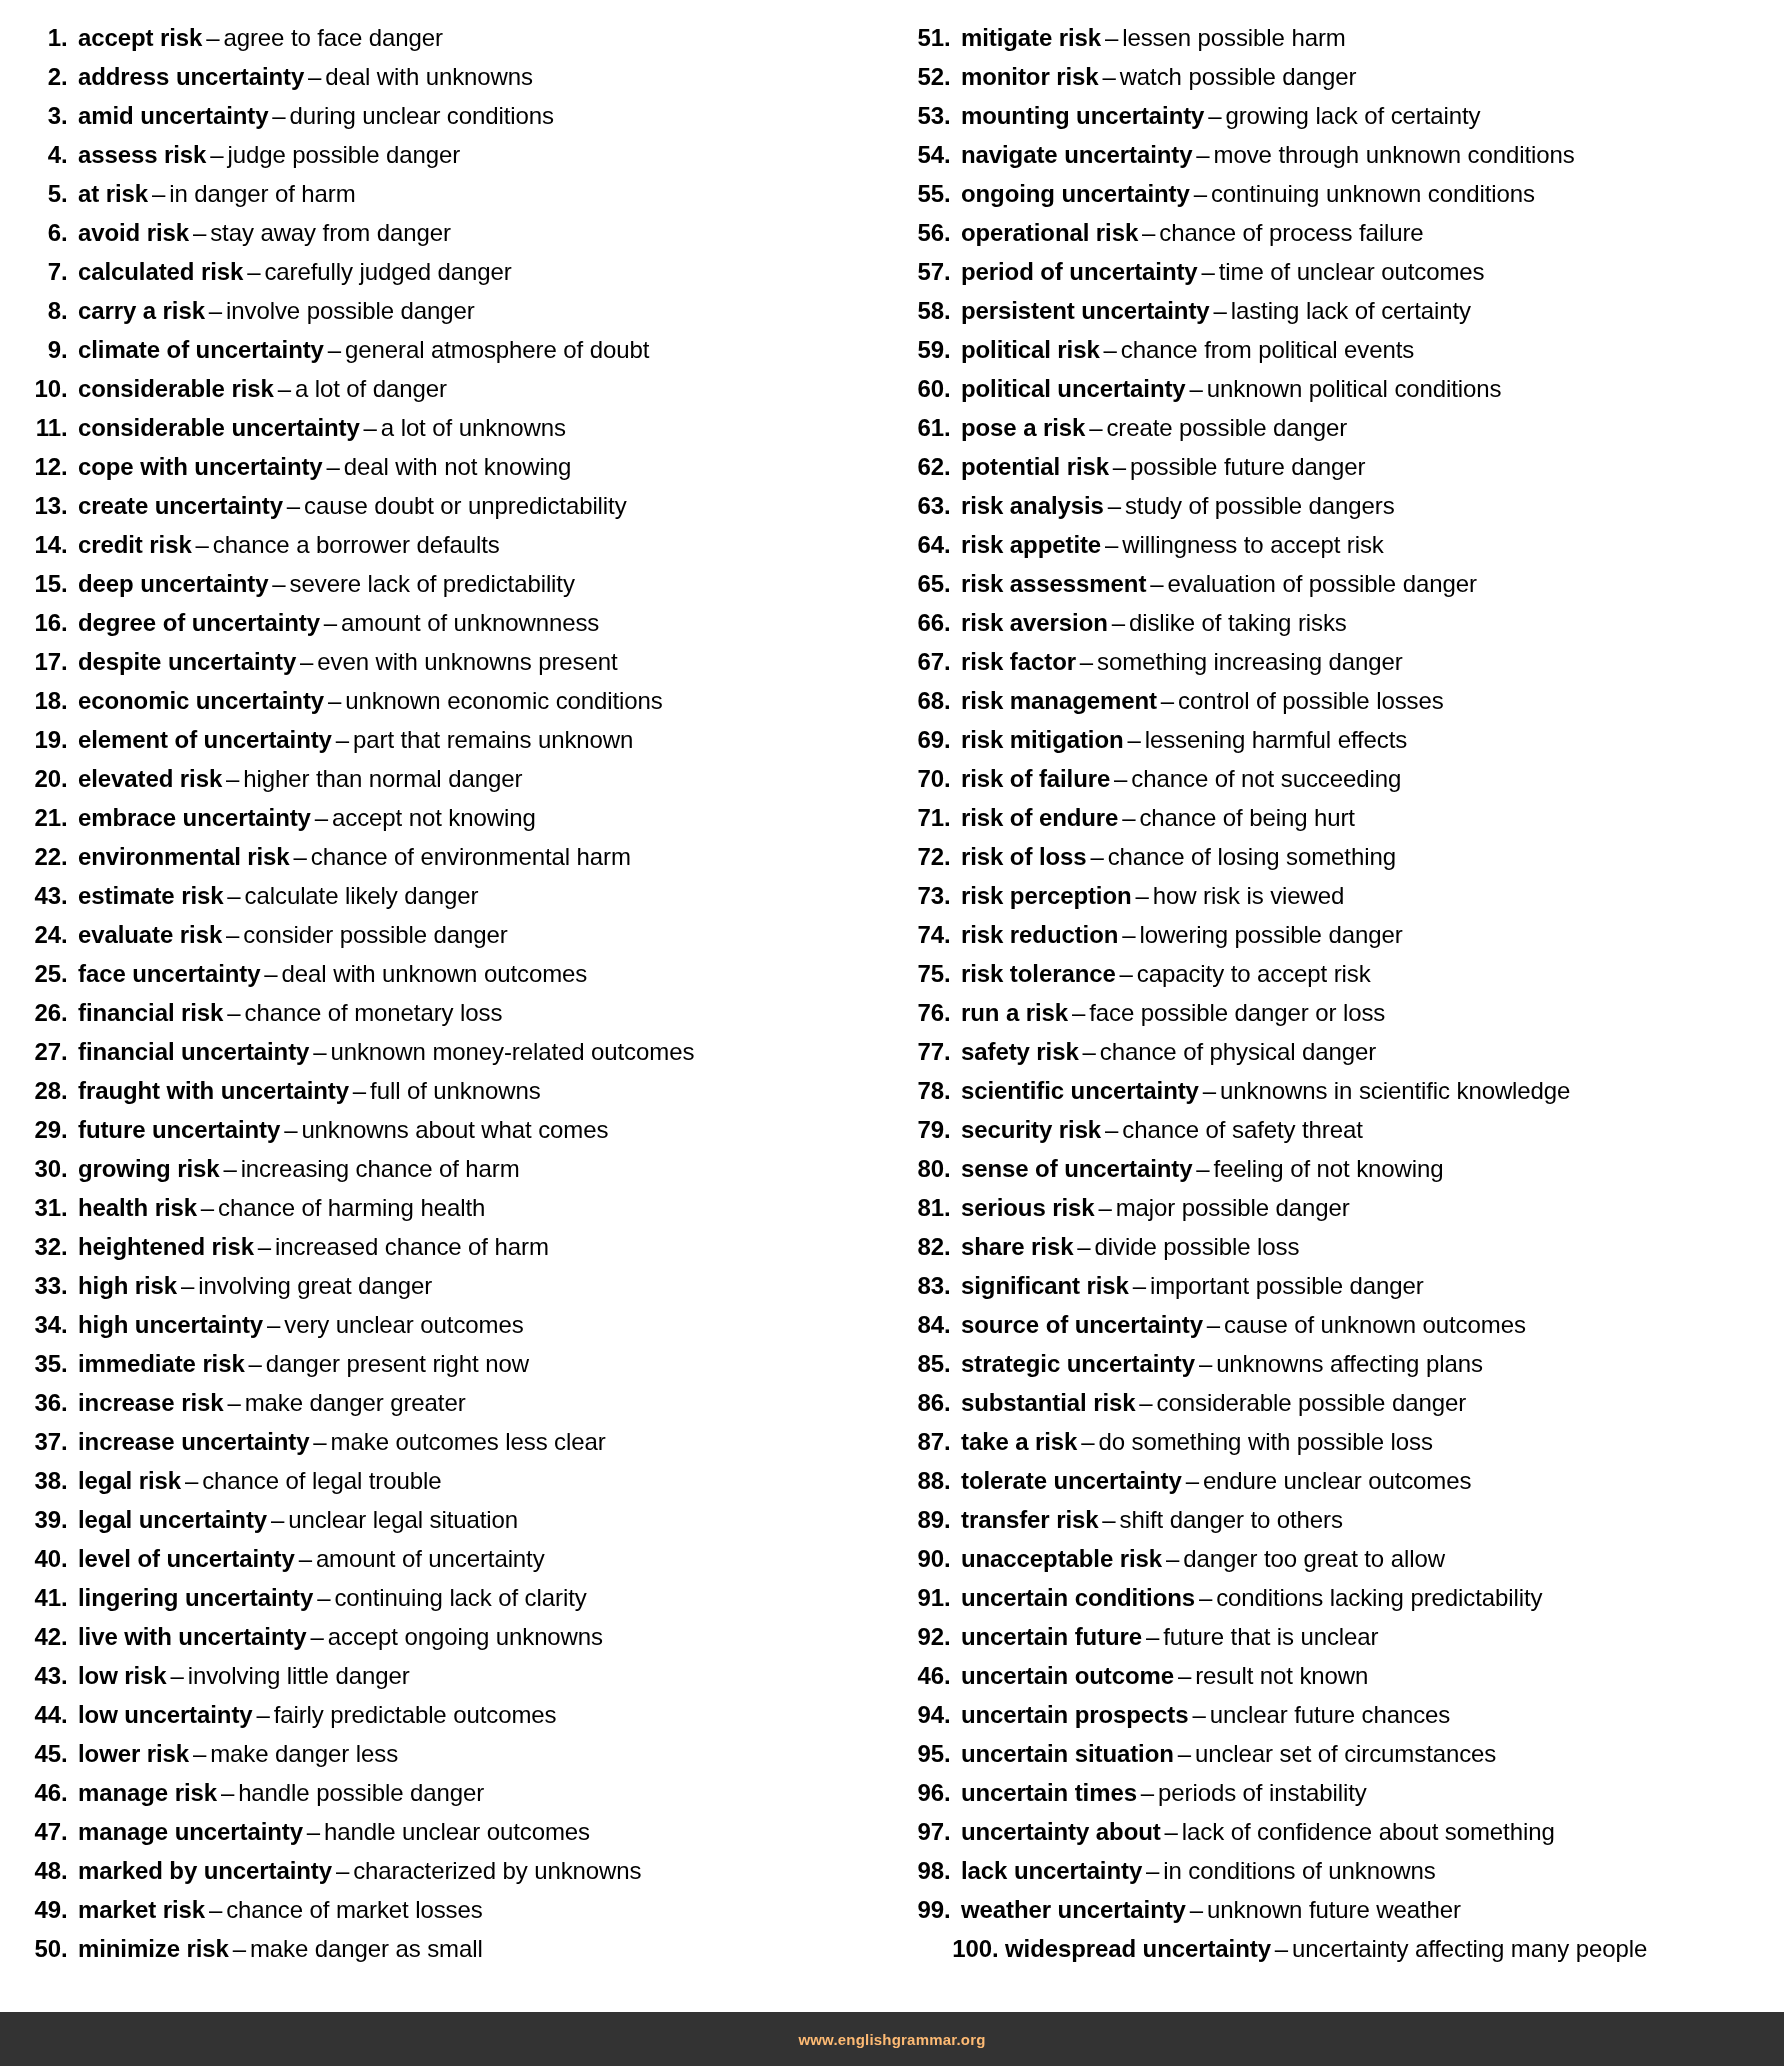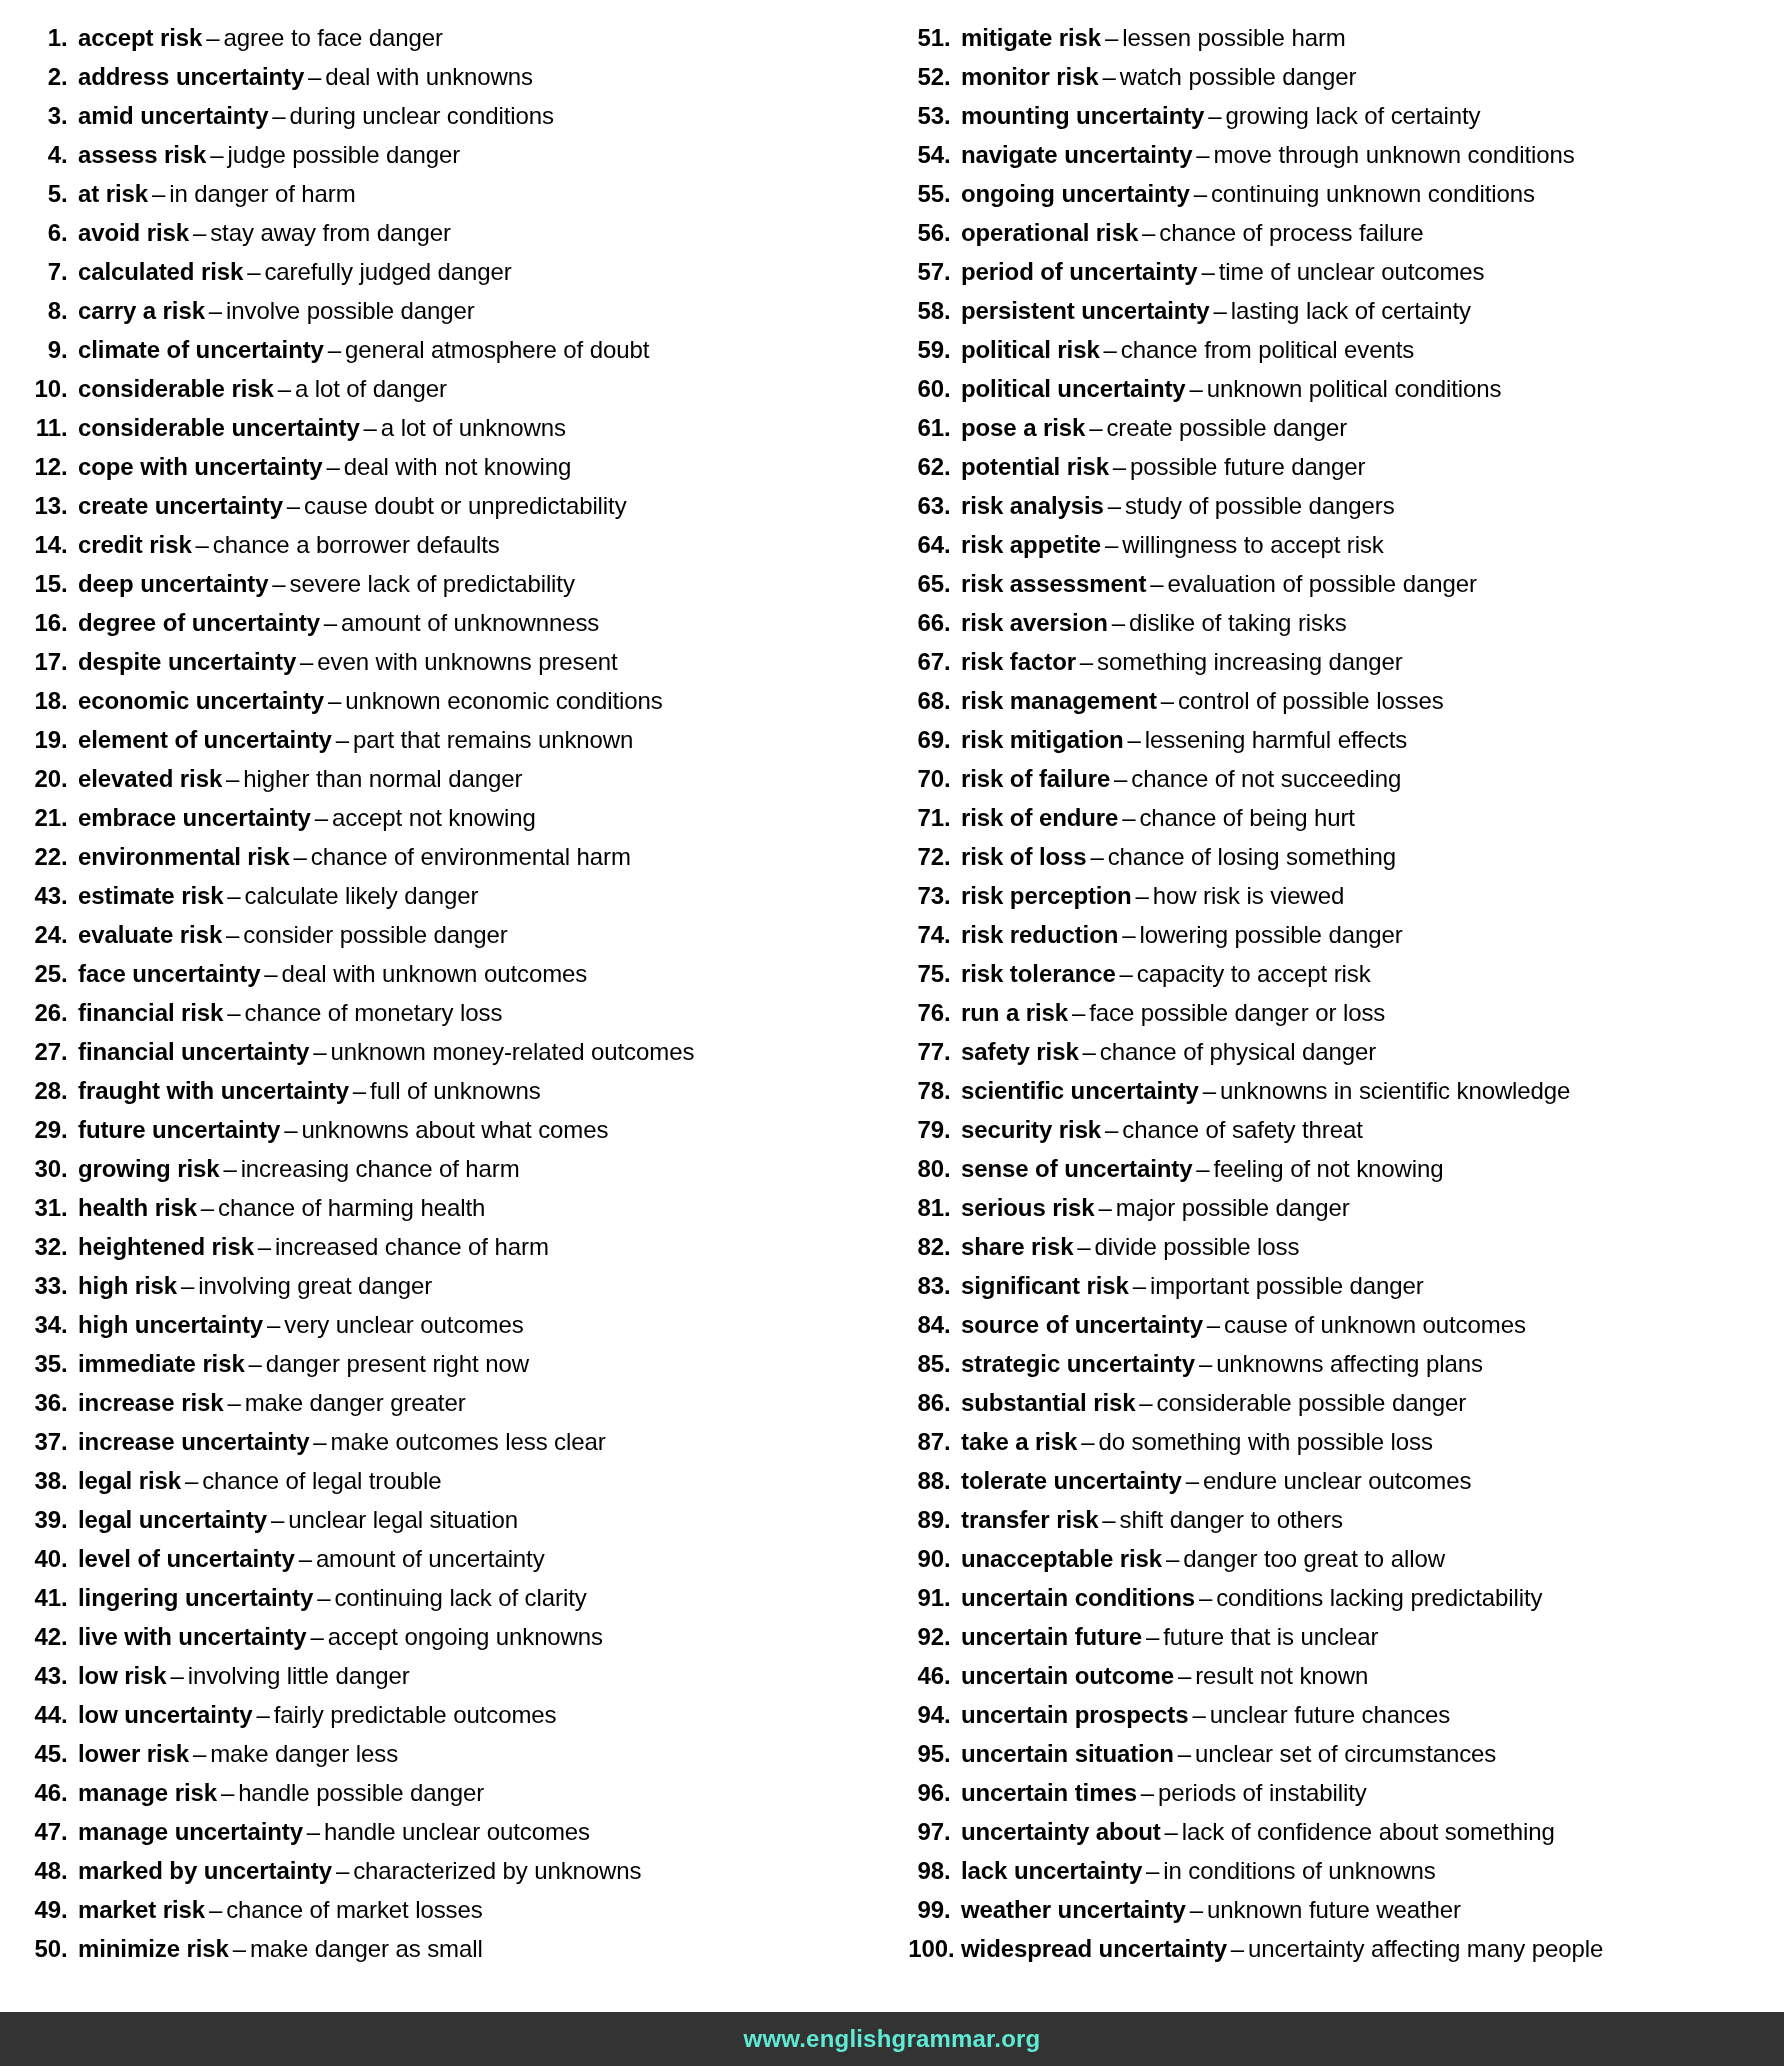--- a/index.html
+++ b/index.html
@@ -48,41 +48,42 @@
     min-width: 56px;
     text-align: right;
     font-weight: bold;
     padding-right: 10.4px;
     letter-spacing: -0.1px;
   }
   .num.wide {
     width: 56px;
     min-width: 56px;
     padding-right: 6.5px;
+    margin-left: 44px;
   }
   .term {
     font-weight: bold;
     letter-spacing: -0.1px;
   }
   .dash {
     font-weight: normal;
     padding: 0 3.9px;
   }
   .def {
     font-weight: normal;
     letter-spacing: -0.1px;
   }
   .footer {
     height: 54px;
     background: #333333;
-    color: #5eead4;
+    color: #fdba74;
     display: flex;
     align-items: center;
     justify-content: center;
-    font-size: 24px;
+    font-size: 15px;
     font-weight: bold;
     letter-spacing: 0.2px;
   }
   .footer-spacer {
     height: 14.4px;
     background: #ffffff;
   }
 </style>
 </head>
 <body>

